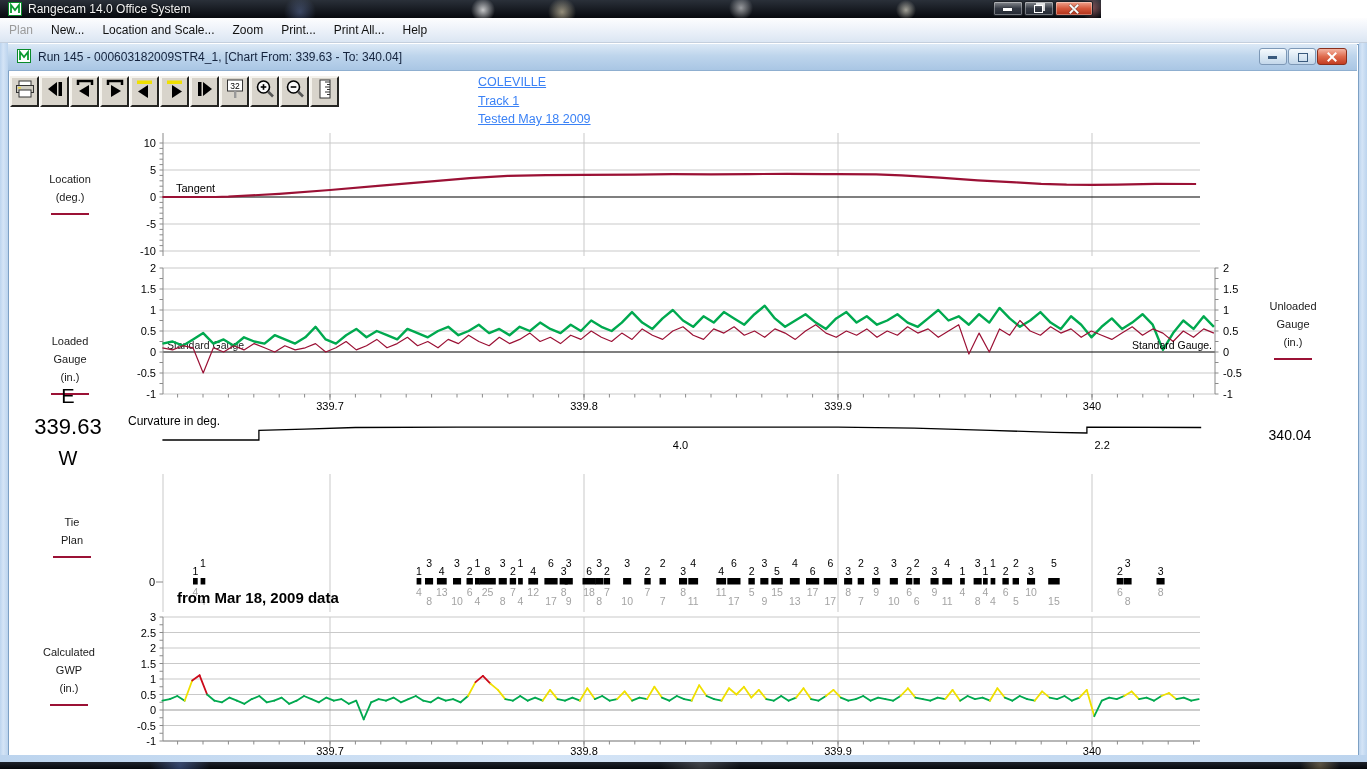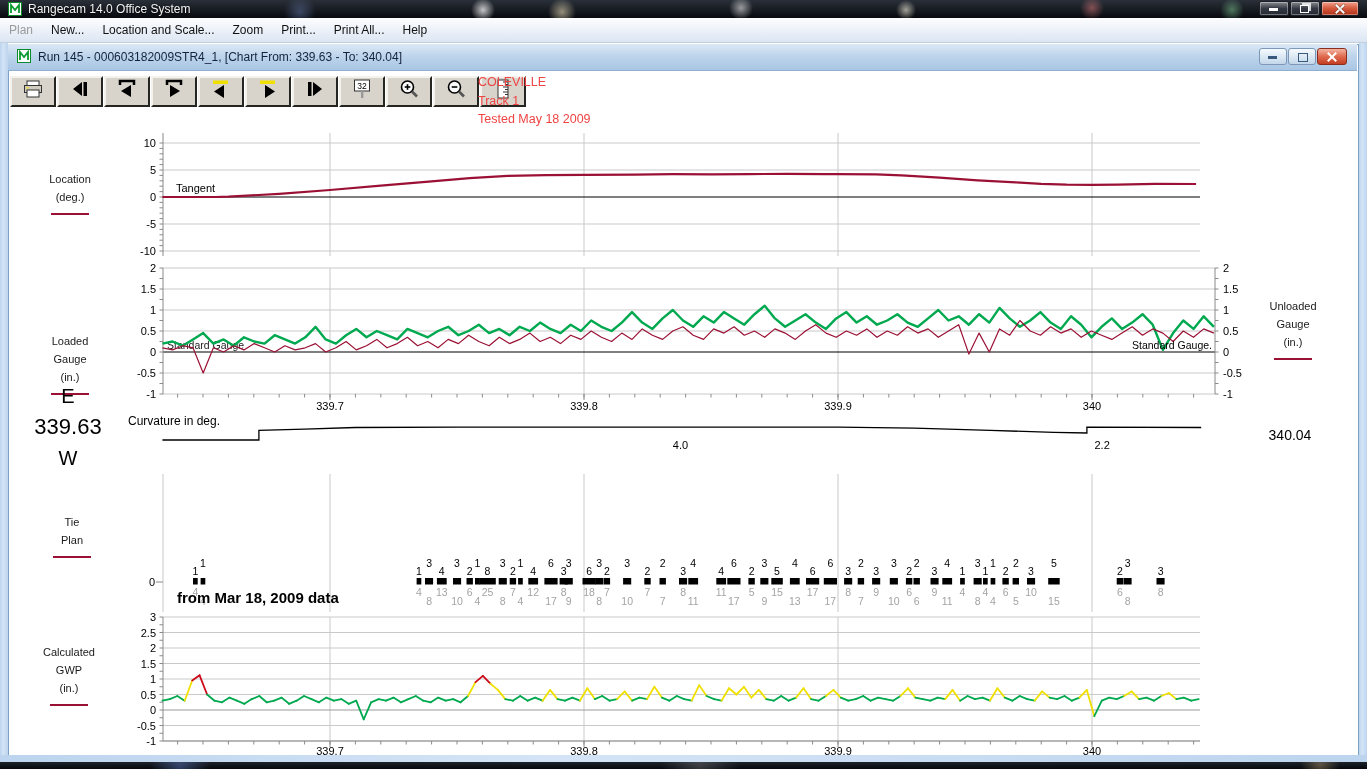--- a/index.html
+++ b/index.html
@@ -1,21 +1,21 @@
 <!DOCTYPE html>
 <html><head>
 <meta charset="utf-8">
 <style>
   html,body{margin:0;padding:0;background:#555;}
   #screen{position:relative;width:1367px;height:769px;overflow:hidden;background:#fff;
           font-family:"Liberation Sans",sans-serif;-webkit-font-smoothing:antialiased;}
   .abs{position:absolute;}
 
   
-  #titlebar{left:0;top:0;width:1367px;height:18px;z-index:10;
+  #titlebar{left:0;top:0;width:1101px;height:18px;z-index:10;
     background:
       radial-gradient(circle at 300px 12px, rgba(150,180,255,.30), transparent 16px),
       radial-gradient(circle at 483px 10px, rgba(255,255,255,.75), transparent 12px),
       radial-gradient(circle at 562px 12px, rgba(255,240,200,.55), transparent 14px),
       radial-gradient(circle at 741px 8px,  rgba(255,255,255,.55), transparent 12px),
       radial-gradient(circle at 906px 10px, rgba(255,250,230,.60), transparent 10px),
       radial-gradient(circle at 1092px 8px, rgba(255,140,140,.45), transparent 12px),
       radial-gradient(circle at 1232px 10px,rgba(160,255,180,.40), transparent 12px),
       linear-gradient(#2a3039,#07090e);}
   #apptitle{position:absolute;left:28px;top:2px;font-size:12px;color:#f2f2f2;text-shadow:0 1px 2px #000;}
@@ -56,26 +56,26 @@
   #childtitle .wbtns{right:10px;top:4px;}
   .wb2{position:relative;width:28px;height:17px;border:1px solid #7d98b6;border-radius:3px;padding:0;cursor:default;
       background:linear-gradient(#f6fafd,#dce9f4 50%,#c3d7ea);}
   .wb2.cls{width:30px;border-color:#8a2f1c;background:linear-gradient(#f4b4a2,#df6b4e 50%,#c33d22);}
   .wb2 .glyph-min{background:#3a5a7d;box-shadow:none;}
   .wb2 .glyph-res{border-color:#3a5a7d;box-shadow:none;width:8px;height:7px;margin:-4px 0 0 -4px;}
   .wb2 .glyph-x:before,.wb2 .glyph-x:after{box-shadow:none;}
 
   
   #toolbar{left:10px;top:76px;z-index:7;display:flex;}
-  .tb{width:46px;height:31px;margin-right:1px;padding:2px 0 8px 0;background:#d8d4cb;cursor:default;
+  .tb{width:29px;height:31px;margin-right:1px;padding:2px 0 8px 0;background:#d8d4cb;cursor:default;
       border:2px outset #f4f2ec;border-right-color:#7a776e;border-bottom-color:#7a776e;
       display:flex;align-items:center;justify-content:center;}
 
   
-  .hdr{position:absolute;left:478px;z-index:7;font-size:12.5px;color:#ef4444;}
+  .hdr{position:absolute;left:478px;z-index:7;font-size:12.5px;color:#3b82f6;text-decoration:underline;}
   .sideLabel{position:absolute;z-index:7;width:84px;text-align:center;font-size:11px;color:#1a1a1a;line-height:18px;}
   .sample{width:38px;height:2px;background:#9b1135;margin:7px auto 0 auto;}
   .big{position:absolute;z-index:7;width:84px;text-align:center;color:#000;}
   #chart-layer{position:absolute;left:0;top:0;z-index:5;}
   #chart-layer text{font-family:"Liberation Sans",sans-serif;}
   .note{position:absolute;z-index:7;font-size:15px;font-weight:bold;color:#000;}
   .striplabel{position:absolute;z-index:7;font-size:12px;color:#000;}
   .zerolbl{position:absolute;z-index:7;font-size:11px;color:#000;width:14px;text-align:right;}
 </style>
 </head>

